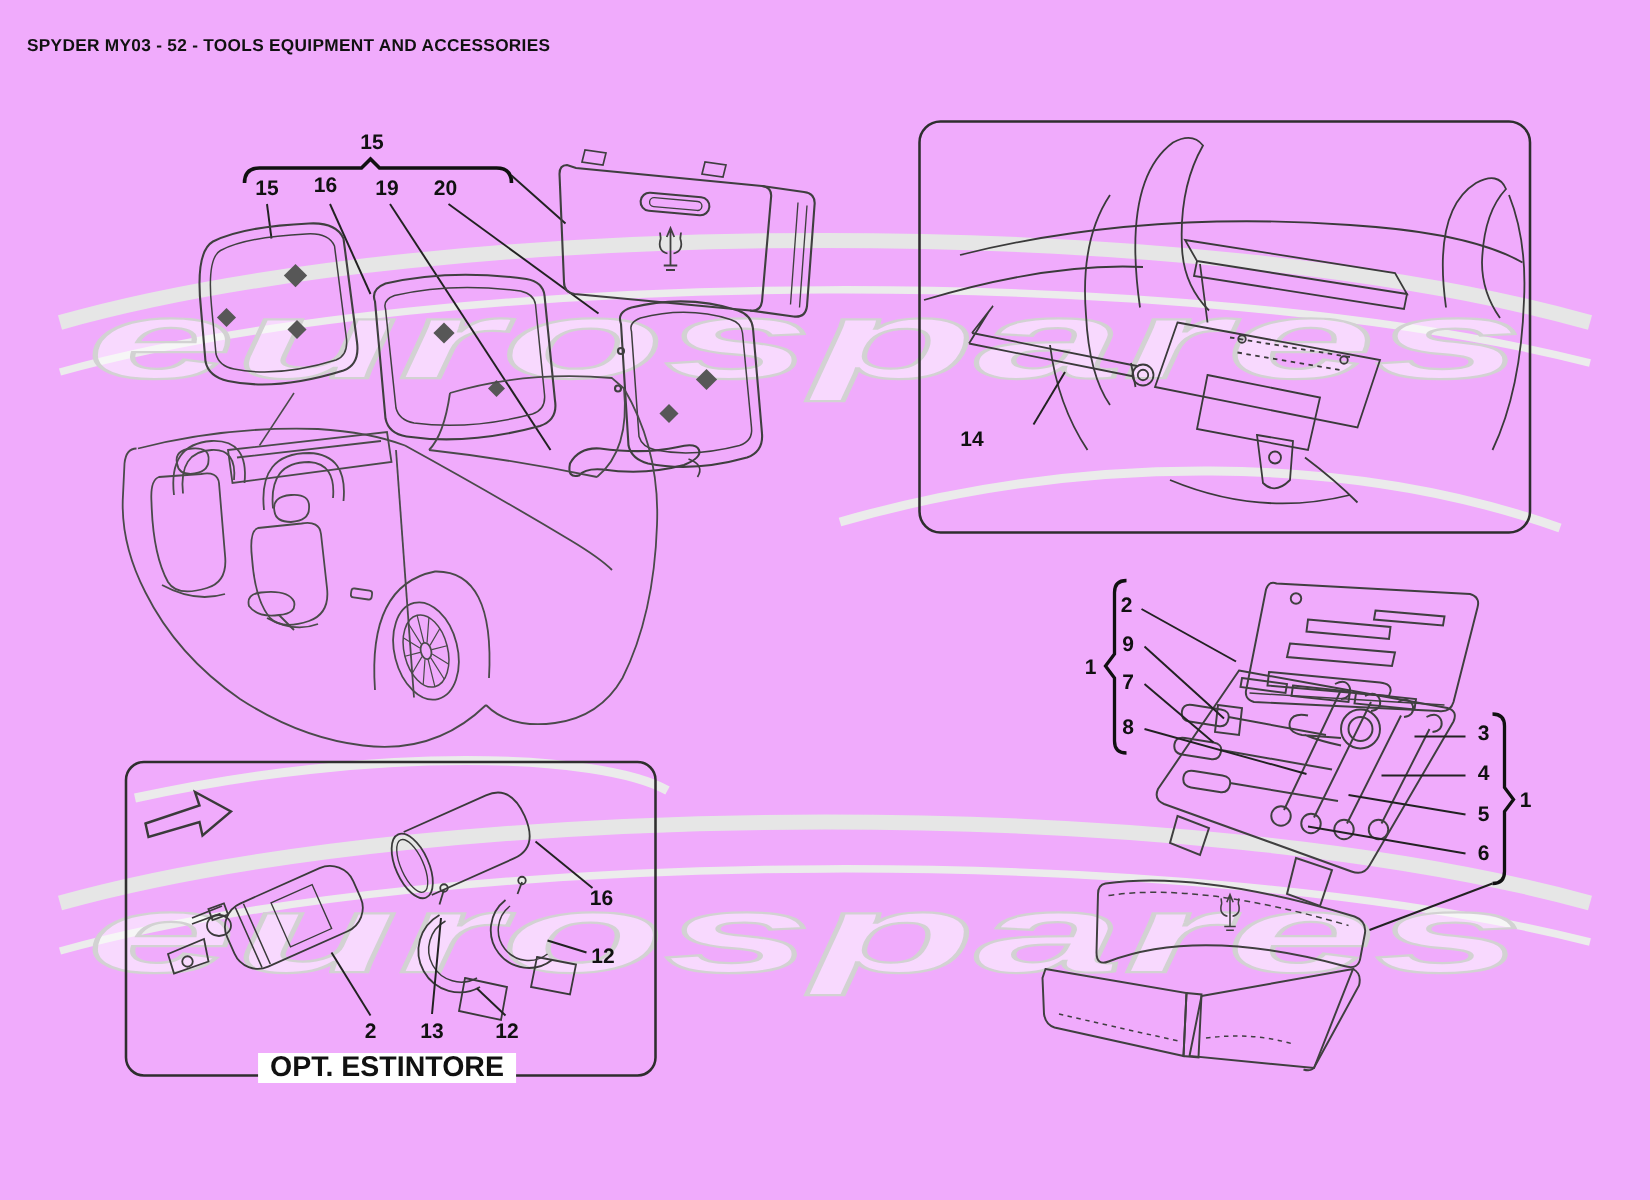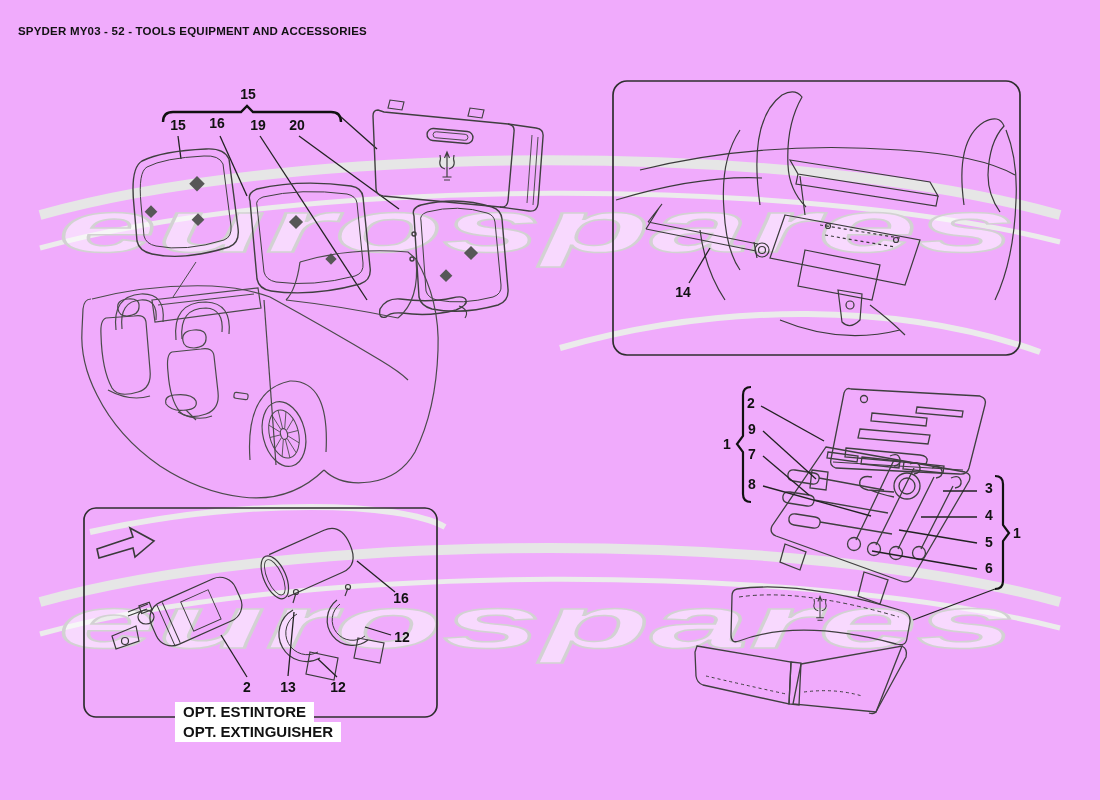--- a/index.html
+++ b/index.html
@@ -3,22 +3,22 @@
 <meta charset="utf-8">
 <style>
   html,body{margin:0;padding:0;background:#ffffff;}
   #stage{position:relative;width:1100px;height:800px;background:#f0abfc;overflow:hidden;
          font-family:"Liberation Sans", sans-serif;}
   #art{position:absolute;left:0;top:0;z-index:1;}
   .callout{position:absolute;z-index:3;transform:translate(-50%,-50%);
            font-weight:bold;font-size:14px;color:#111;letter-spacing:0px;white-space:nowrap;}
   .page-title{position:absolute;left:18px;top:25px;z-index:3;font-weight:bold;
               font-size:11.5px;color:#111;letter-spacing:.2px;}
-  .caption{position:absolute;z-index:3;transform:translateX(-50%);text-align:left;
-           font-weight:bold;font-size:15px;color:#111;line-height:20px;}
+  .caption{position:absolute;z-index:3;transform:translateX(-50%);text-align:right;
+           font-weight:bold;font-size:19px;color:#111;line-height:20px;}
   .caption span{background:#ffffff;padding:0 8px;display:inline-block;}
 </style>
 </head>
 <body>
 <div id="stage">
 
 <div class="page-title">SPYDER MY03 - 52 - TOOLS EQUIPMENT AND ACCESSORIES</div>
 
 <svg id="art" width="1100" height="800" viewBox="0 0 1100 800">
 
@@ -256,37 +256,36 @@
     </g>
   </g>
 </svg>
 
 <div class="callout" style="left:248px;top:94px">15</div>
 <div class="callout" style="left:178px;top:125px">15</div>
 <div class="callout" style="left:217px;top:123px">16</div>
 <div class="callout" style="left:258px;top:125px">19</div>
 <div class="callout" style="left:297px;top:125px">20</div>
 
-<div class="callout" style="left:683px;top:292px">14</div>
+<div class="callout" style="left:648px;top:292px">14</div>
 
 <div class="callout" style="left:727px;top:444px">1</div>
 <div class="callout" style="left:751px;top:403px">2</div>
 <div class="callout" style="left:752px;top:429px">9</div>
 <div class="callout" style="left:752px;top:454px">7</div>
 <div class="callout" style="left:752px;top:484px">8</div>
 <div class="callout" style="left:989px;top:488px">3</div>
 <div class="callout" style="left:989px;top:515px">4</div>
 <div class="callout" style="left:989px;top:542px">5</div>
 <div class="callout" style="left:989px;top:568px">6</div>
 <div class="callout" style="left:1017px;top:533px">1</div>
 
 <div class="callout" style="left:247px;top:687px">2</div>
 <div class="callout" style="left:288px;top:687px">13</div>
 <div class="callout" style="left:338px;top:687px">12</div>
 <div class="callout" style="left:401px;top:598px">16</div>
 <div class="callout" style="left:402px;top:637px">12</div>
 
 <div class="caption" style="left:258px;top:702px">
   <span>OPT. ESTINTORE</span><br>
-  <span>OPT. EXTINGUISHER</span>
 </div>
 
 </div>
 
 </body></html>

